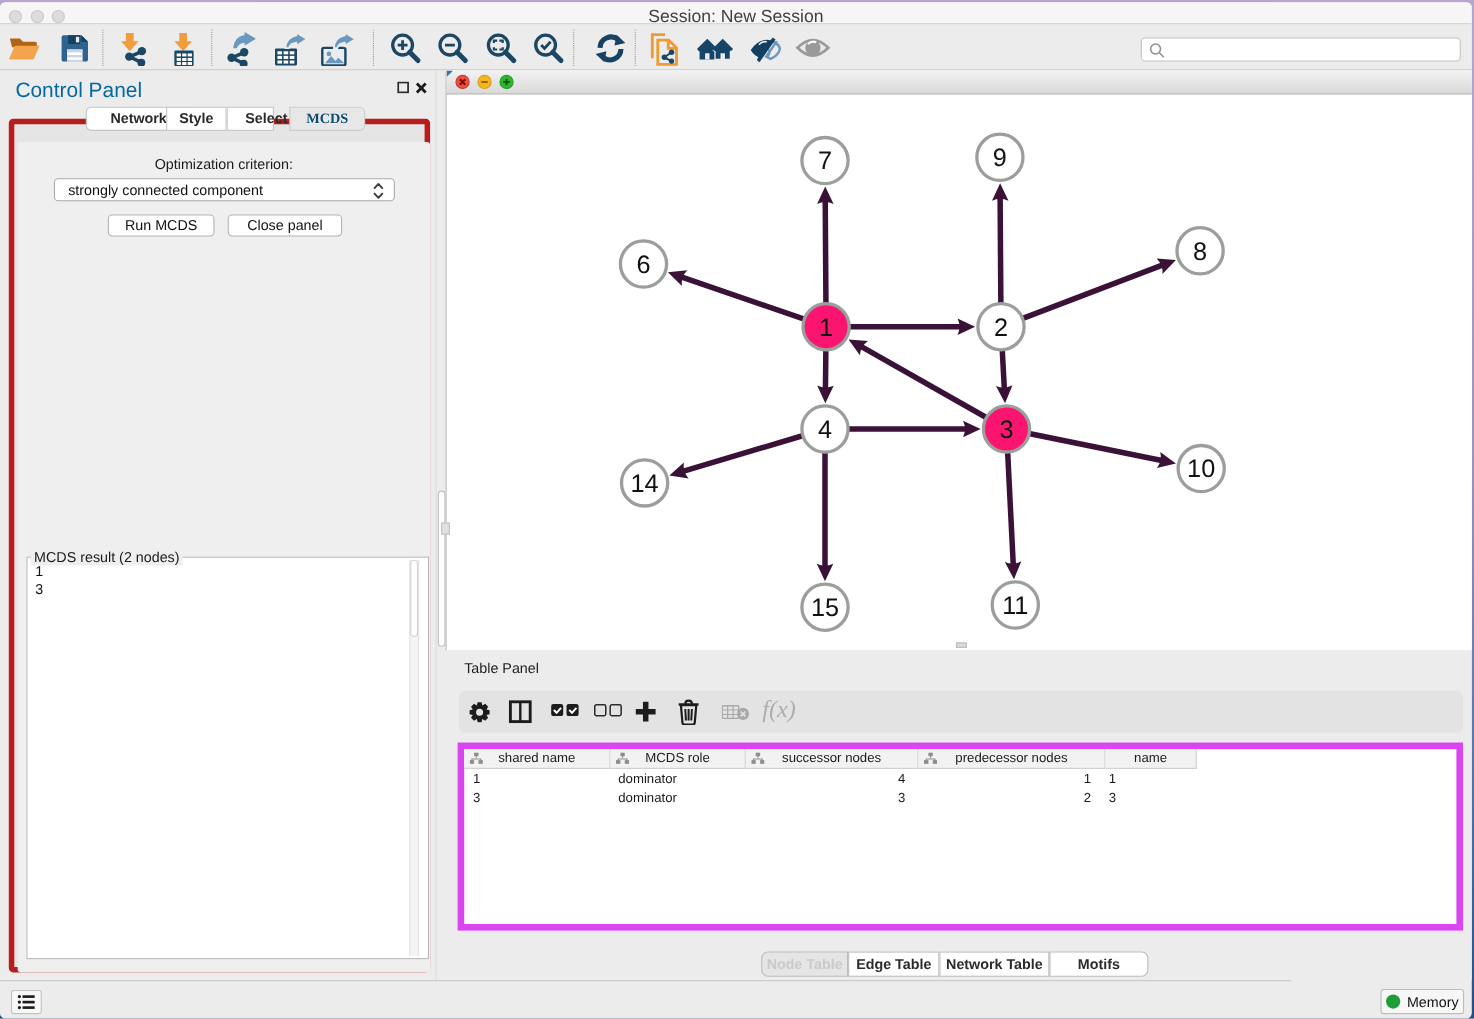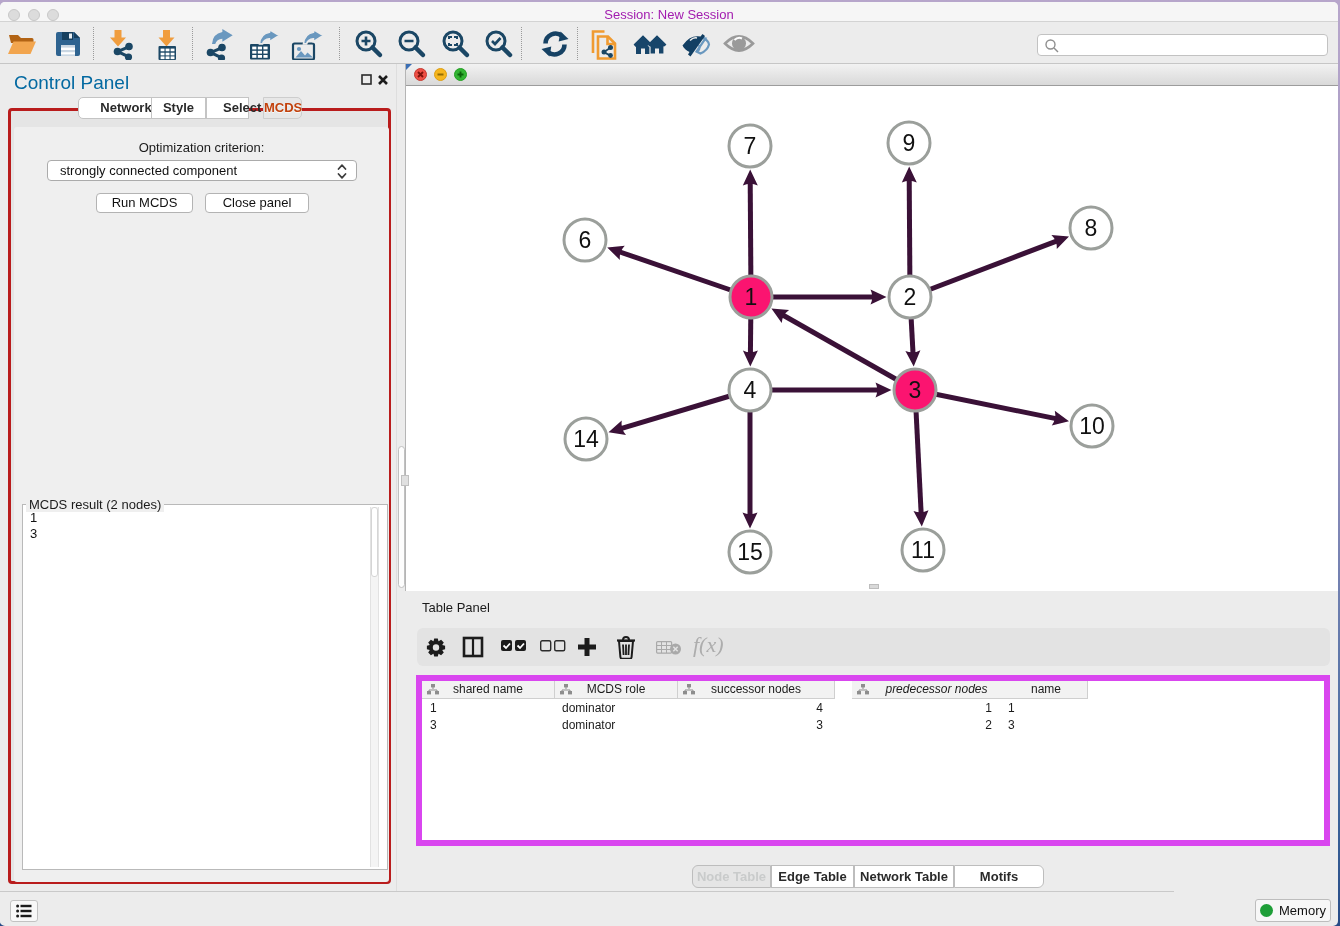--- a/index.html
+++ b/index.html
@@ -2,30 +2,30 @@
 <html><head>
 <meta charset="utf-8">
 <style>
 * { margin:0; padding:0; box-sizing:border-box; }
 html,body { width:1340px; height:926px; overflow:hidden; }
 body { font-family:"Liberation Sans", sans-serif; background:linear-gradient(180deg,#b7a6cb 0%,#9a93bf 45%,#41699f 85%,#274b86 100%); }
 .abs { position:absolute; }
 #win { position:absolute; left:0; top:2px; width:1338px; height:924px; background:#ececec; border-radius:5px; overflow:hidden; }
 #titlebar { position:absolute; left:0; top:0; width:1338px; height:20px; background:#f6f6f6; border-bottom:1px solid #d3d3d3; }
 .tl { position:absolute; top:7px; width:12px; height:12px; border-radius:50%; background:#dcdcdc; border:1px solid #c8c8c8; }
-#wtitle { position:absolute; top:5px; left:0; width:1338px; text-align:center; font-size:13px; color:#a21caf; }
+#wtitle { position:absolute; top:5px; left:0; width:1338px; text-align:center; font-size:16px; color:#404040; }
 #toolbar { position:absolute; left:0; top:21px; width:1338px; height:41px; background:#ececec; border-bottom:1px solid #c6c6c6; }
 .tsep { position:absolute; top:4px; height:33px; width:0; border-left:1px dotted #9a9a9a; }
 .ticon { position:absolute; top:5px; }
 #search { position:absolute; left:1037px; top:11px; width:291px; height:22px; background:#fff; border:1px solid #c2c2c2; border-radius:4px; }
 
 #cpanel { position:absolute; left:0; top:62px; width:405px; height:827px; background:#ececec; }
 #cphead { position:absolute; left:14px; top:8px; font-size:19px; color:#0369a1; }
 .tab { position:absolute; z-index:3; top:33px; height:22px; background:#fff; border:1px solid #c4c4c4; font-size:13px; font-weight:bold; color:#2a2a2a; text-align:center; line-height:20px; }
-#tabpane { position:absolute; z-index:1; left:8px; top:44px; width:383px; height:776px; background:#e5e5e5; border:3px solid #b91c1c; border-radius:4px; }
+#tabpane { position:absolute; z-index:1; left:8px; top:44px; width:383px; height:776px; background:#e5e5e5; border:5px solid #b91c1c; border-radius:4px; }
 #tabinner { position:absolute; left:3px; top:16px; width:375px; height:755px; background:#efefef; border-radius:3px; }
 #optlabel { position:absolute; left:0; top:13px; width:100%; text-align:center; font-size:13px; color:#1b1b1b; }
 #combo { position:absolute; left:33px; top:33px; width:310px; height:21px; background:#fff; border:1px solid #ababab; border-radius:4px; font-size:13px; color:#111; line-height:19px; padding-left:12px; }
 .btn { position:absolute; top:66px; height:20px; background:#fff; border:1px solid #b3b3b3; border-radius:4px; font-size:13px; color:#111; text-align:center; line-height:18px; }
 #fieldset { position:absolute; left:8px; top:377px; width:366px; height:366px; border:1px solid #b9b9b9; background:#fff; }
 #legend { position:absolute; left:3px; top:-8px; background:#efefef; padding:0 3px; font-size:13px; color:#1b1b1b;text-align:center; }
 #cpscroll { position:absolute; left:396px; top:0; width:9px; height:827px; background:#ececec; border-left:1px solid #dedede; }
 #cpthumb { position:absolute; left:1px; top:382px; width:7px; height:142px; background:#fdfdfd; border:1px solid #c0c0c0; border-radius:4px; }
 
 #netframe { position:absolute; left:405px; top:62px; width:933px; height:528px; background:#fff; border-left:1px solid #b5b5b5; }
@@ -210,21 +210,21 @@
  <div id="cphead">Control Panel</div>
  <svg class="abs" style="left:361px;top:10px;" width="11" height="11" viewBox="0 0 11 11">
         <rect x="1" y="1" width="9" height="9" fill="none" stroke="#2b2b2b" stroke-width="1.6"></rect>
       </svg>
  <svg class="abs" style="left:377px;top:10px;" width="12" height="12" viewBox="0 0 12 12">
         <path d="M2 2 L10 10 M10 2 L2 10" stroke="#1b1b1b" stroke-width="2.6"></path>
       </svg>
  <div class="tab" style="left:78px;width:96px;border-radius:5px 0 0 5px;">Network</div>
  <div class="tab" style="left:151px;width:55px;">Style</div>
  <div class="tab" style="left:206px;width:43px;padding-left:16px;">Select</div>
- <div class="tab" style="left:263px;width:39px;background:#e7e7e7;color:#c2410c;border-radius:0 5px 5px 0;border-color:#cdcdcd;text-shadow:0 1px 0 #f8f8f8;">MCDS</div>
+ <div class="tab" style="left:263px;width:69px;background:#e7e7e7;color:#0c4a6e;border-radius:0 5px 5px 0;border-color:#cdcdcd;text-shadow:0 1px 0 #f8f8f8;font-family:Liberation Serif, serif;">MCDS</div>
  <div id="tabpane">
   <div id="tabinner">
    <div id="optlabel">Optimization criterion:</div>
    <div id="combo">strongly connected component<svg class="abs" style="right:9px;top:3px;" width="10" height="15" viewBox="0 0 10 15">
               <g fill="none" stroke="#3c3c3c" stroke-width="1.7" stroke-linecap="round" stroke-linejoin="round">
                 <path d="M1.5 5 L5 1.2 L8.5 5"></path>
                 <path d="M1.5 10 L5 13.8 L8.5 10"></path>
               </g>
             </svg></div>
    <div class="btn" style="left:82px;width:97px;">Run MCDS</div>
@@ -388,21 +388,21 @@
             <path d="M6 3 v2 M2 9 v-3 h8 v3" fill="none" stroke="#8d8d8d" stroke-width="1"></path>
           </svg>MCDS role</div>
   <div class="thc" style="left:256px;width:157px;"><svg width="12" height="11" viewBox="0 0 12 11">
             <g fill="#8d8d8d">
               <rect x="4" y="0" width="4" height="3.4"></rect>
               <rect x="0" y="7" width="4" height="3.4"></rect>
               <rect x="8" y="7" width="4" height="3.4"></rect>
             </g>
             <path d="M6 3 v2 M2 9 v-3 h8 v3" fill="none" stroke="#8d8d8d" stroke-width="1"></path>
           </svg>successor nodes</div>
-  <div class="thc" style="left:430px;width:170px;font-style:italic;"><svg width="12" height="11" viewBox="0 0 12 11">
+  <div class="thc" style="left:413px;width:170px;"><svg width="12" height="11" viewBox="0 0 12 11">
             <g fill="#8d8d8d">
               <rect x="4" y="0" width="4" height="3.4"></rect>
               <rect x="0" y="7" width="4" height="3.4"></rect>
               <rect x="8" y="7" width="4" height="3.4"></rect>
             </g>
             <path d="M6 3 v2 M2 9 v-3 h8 v3" fill="none" stroke="#8d8d8d" stroke-width="1"></path>
           </svg>predecessor nodes</div>
   <div class="thc" style="left:583px;width:83px;">name</div>
   <div class="trow" style="left:8px;top:19px;">1</div>
   <div class="trow" style="left:140px;top:19px;">dominator</div>

